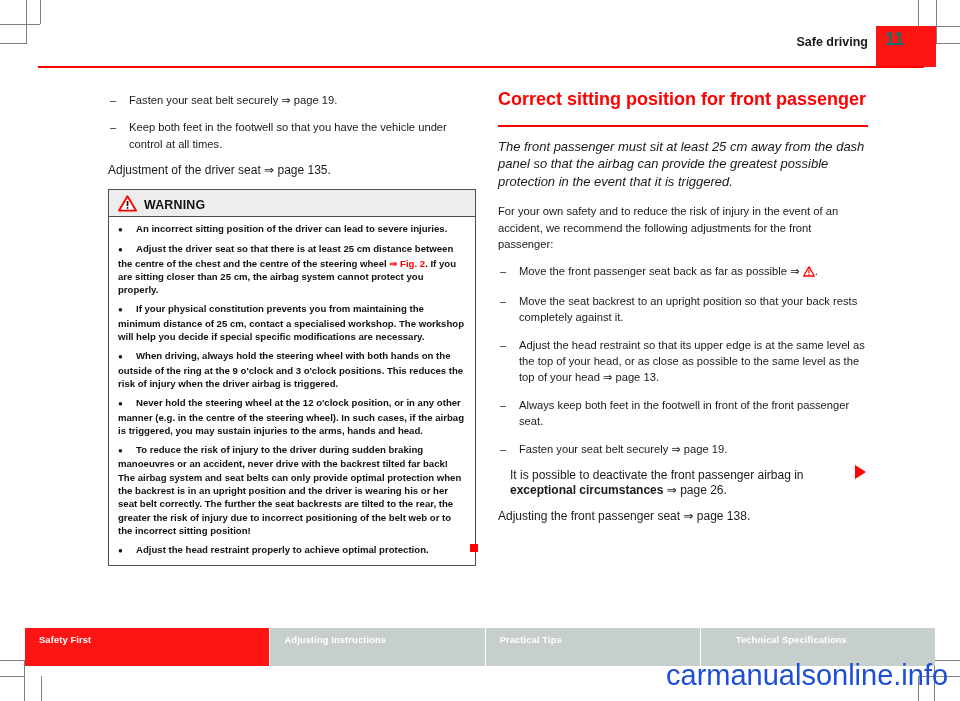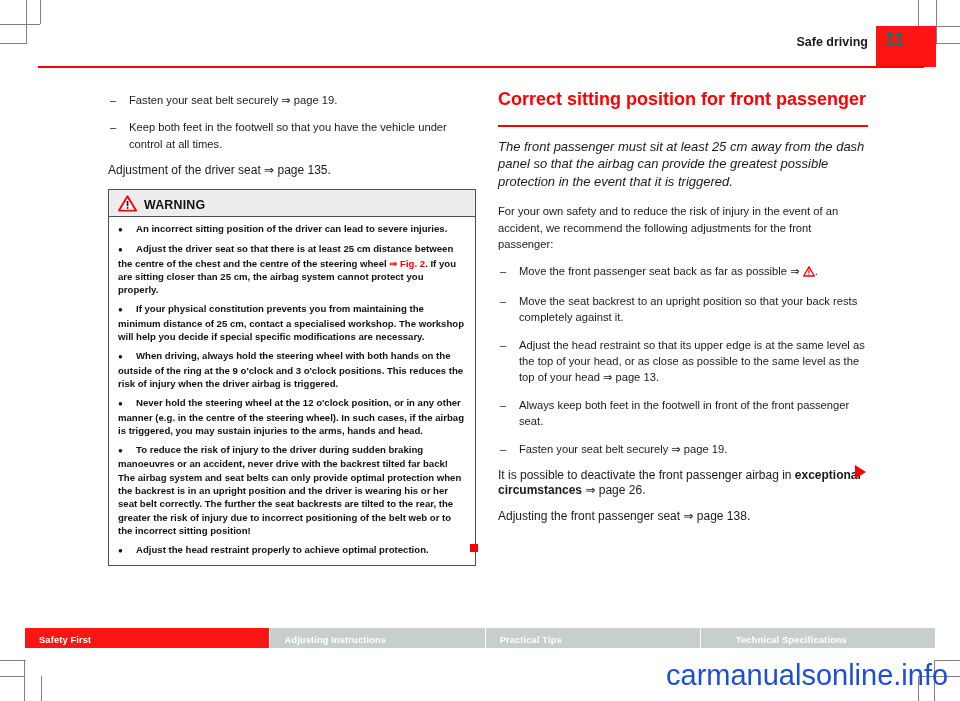--- a/index.html
+++ b/index.html
@@ -200,21 +200,21 @@
   
   #footer {
     position: absolute;
     left: 25px;
     top: 628px;
     width: 910px;
     height: 38px;
     display: flex;
   }
   .tab {
-    height: 20px;
+    height: 38px;
     box-sizing: border-box;
     padding: 6px 0 0 14px;
     font-size: 9.4px;
     font-weight: bold;
     letter-spacing: 0.1px;
   }
   .tab-active {
     background: #ff1414;
     color: #ffffff;
     width: 250px;
@@ -344,21 +344,21 @@
     <div class="dash-item">
       <span class="dash">–</span>
       <span>Always keep both feet in the footwell in front of the front passenger seat.</span>
     </div>
 
     <div class="dash-item">
       <span class="dash">–</span>
       <span>Fasten your seat belt securely ⇒ page 19.</span>
     </div>
 
-    <p class="small-text" style="margin-top:2px;"><span>It is possible to deactivate the front passenger airbag in </span><b class="inline-bold">exceptional circumstances</b><span> ⇒ page 26.</span></p>
+    <p class="small-text" style="margin-top:2px;margin-left:12px;"><span>It is possible to deactivate the front passenger airbag in </span><b class="inline-bold">exceptional circumstances</b><span> ⇒ page 26.</span></p>
 
     <p class="small-text">Adjusting the front passenger seat ⇒ page 138.</p>
   </div>
 
   <div id="continue-arrow"></div>
 
   <div id="footer">
     <div class="tab tab-active">Safety First</div>
     <div class="tab tab-inactive">Adjusting Instructions</div>
     <div class="tab tab-inactive">Practical Tips</div>

